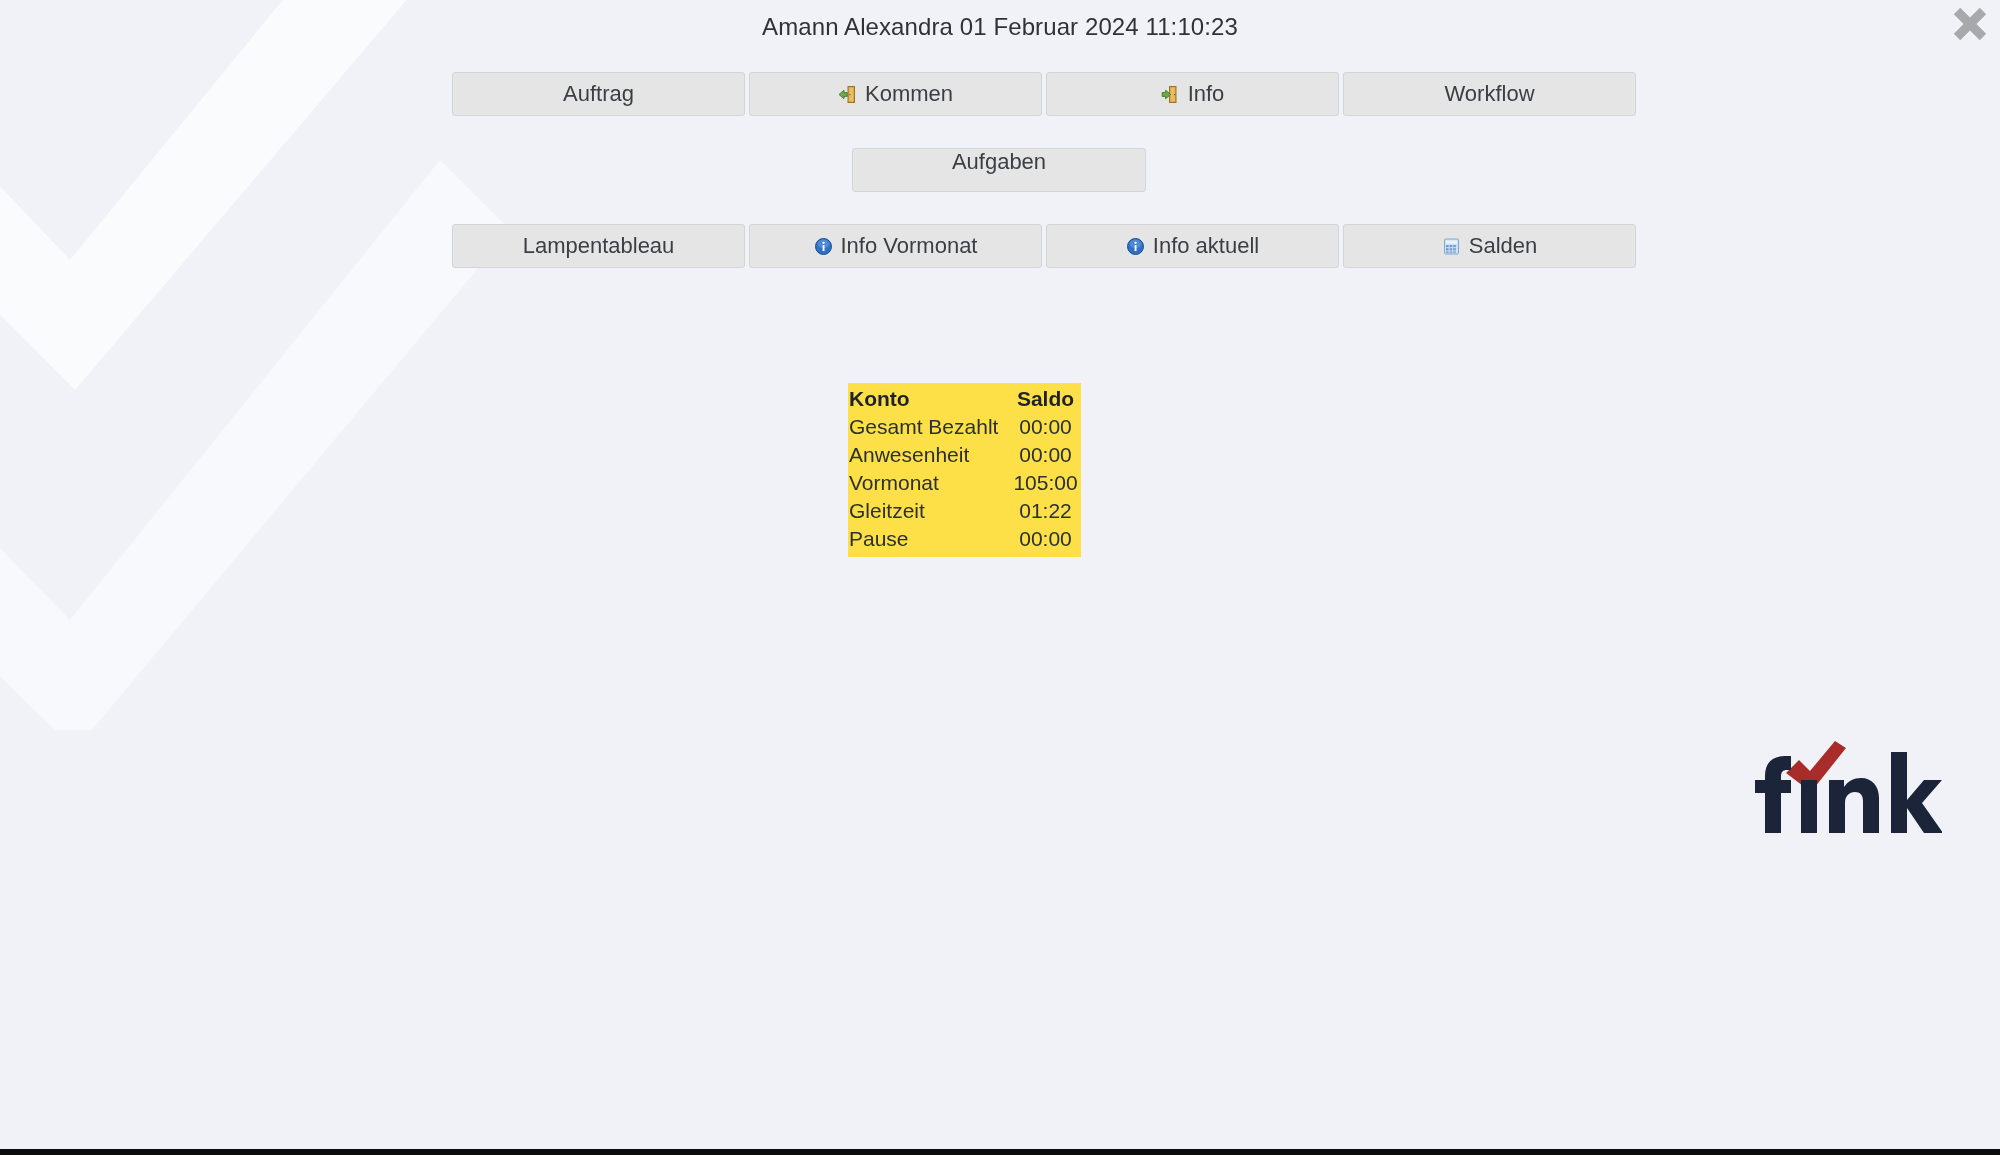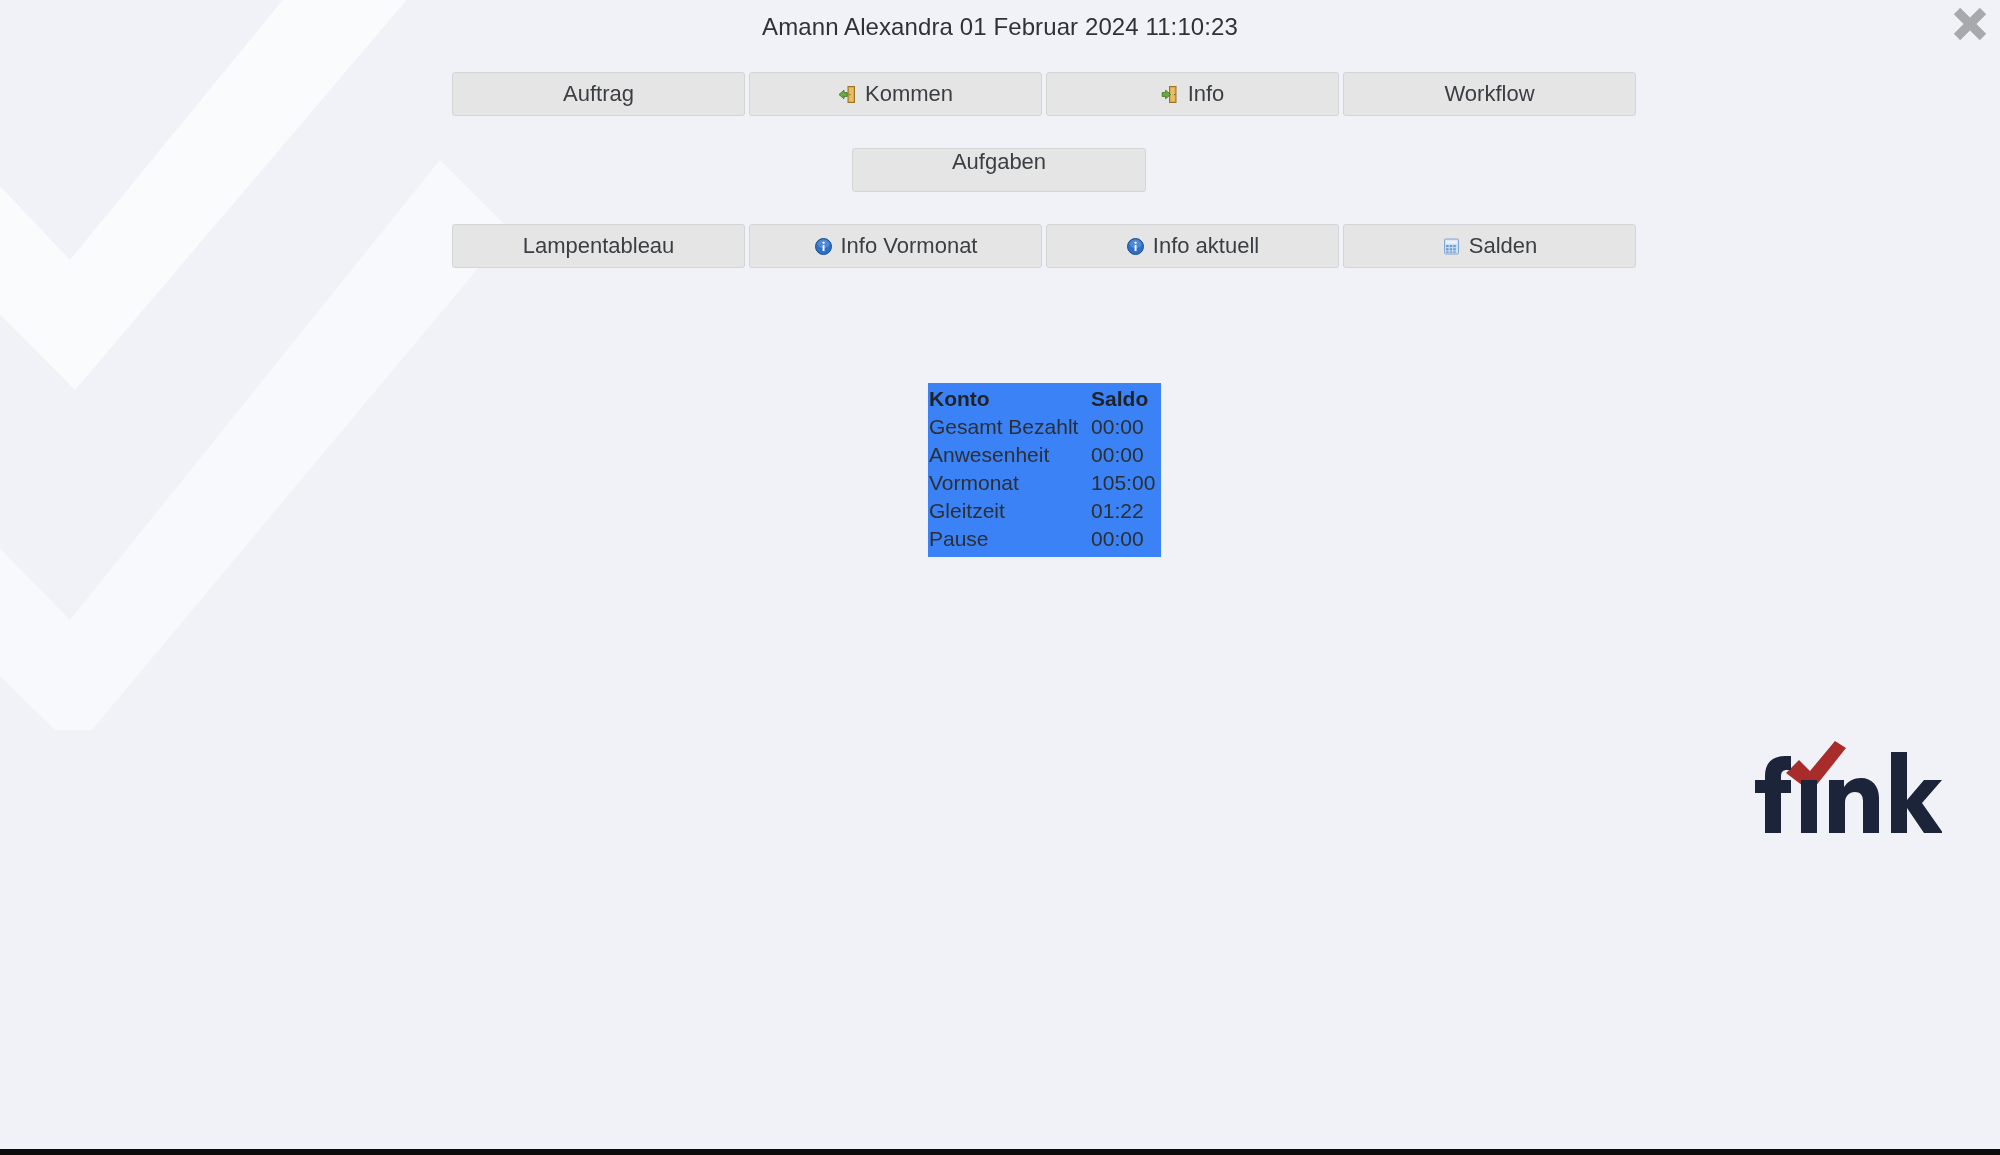--- a/index.html
+++ b/index.html
@@ -142,24 +142,24 @@
     flex: 0 0 19px;
     display: inline-block;
     line-height: 0;
   }
   .btn-ico svg { display: block; width: 19px; height: 19px; }
   .btn-label { white-space: nowrap; }
 
   
   #saldo-table {
     position: absolute;
-    left: 928px;
+    left: 848px;
     top: 383px;
     width: 233px;
-    background: #3b82f6;
+    background: #fde047;
     z-index: 10;
     font-size: 21px;
     color: #2c2f34;
     padding: 2px 0 4px 0;
     box-sizing: border-box;
   }
   #saldo-table table {
     border-collapse: collapse;
     width: 100%;
   }
@@ -167,21 +167,21 @@
     padding: 0 1px;
     line-height: 28px;
     font-weight: normal;
     white-space: nowrap;
   }
   #saldo-table th {
     font-weight: bold;
     color: #1f2226;
   }
   #saldo-table .c-konto { text-align: left; }
-  #saldo-table .c-saldo { text-align: left; margin-top: 18px; }
+  #saldo-table .c-saldo { text-align: center; margin-top: 18px; }
 
   
   #logo {
     position: absolute;
     right: 58px;
     bottom: 272px;
     width: 200px;
     height: 105px;
     z-index: 10;
   }

